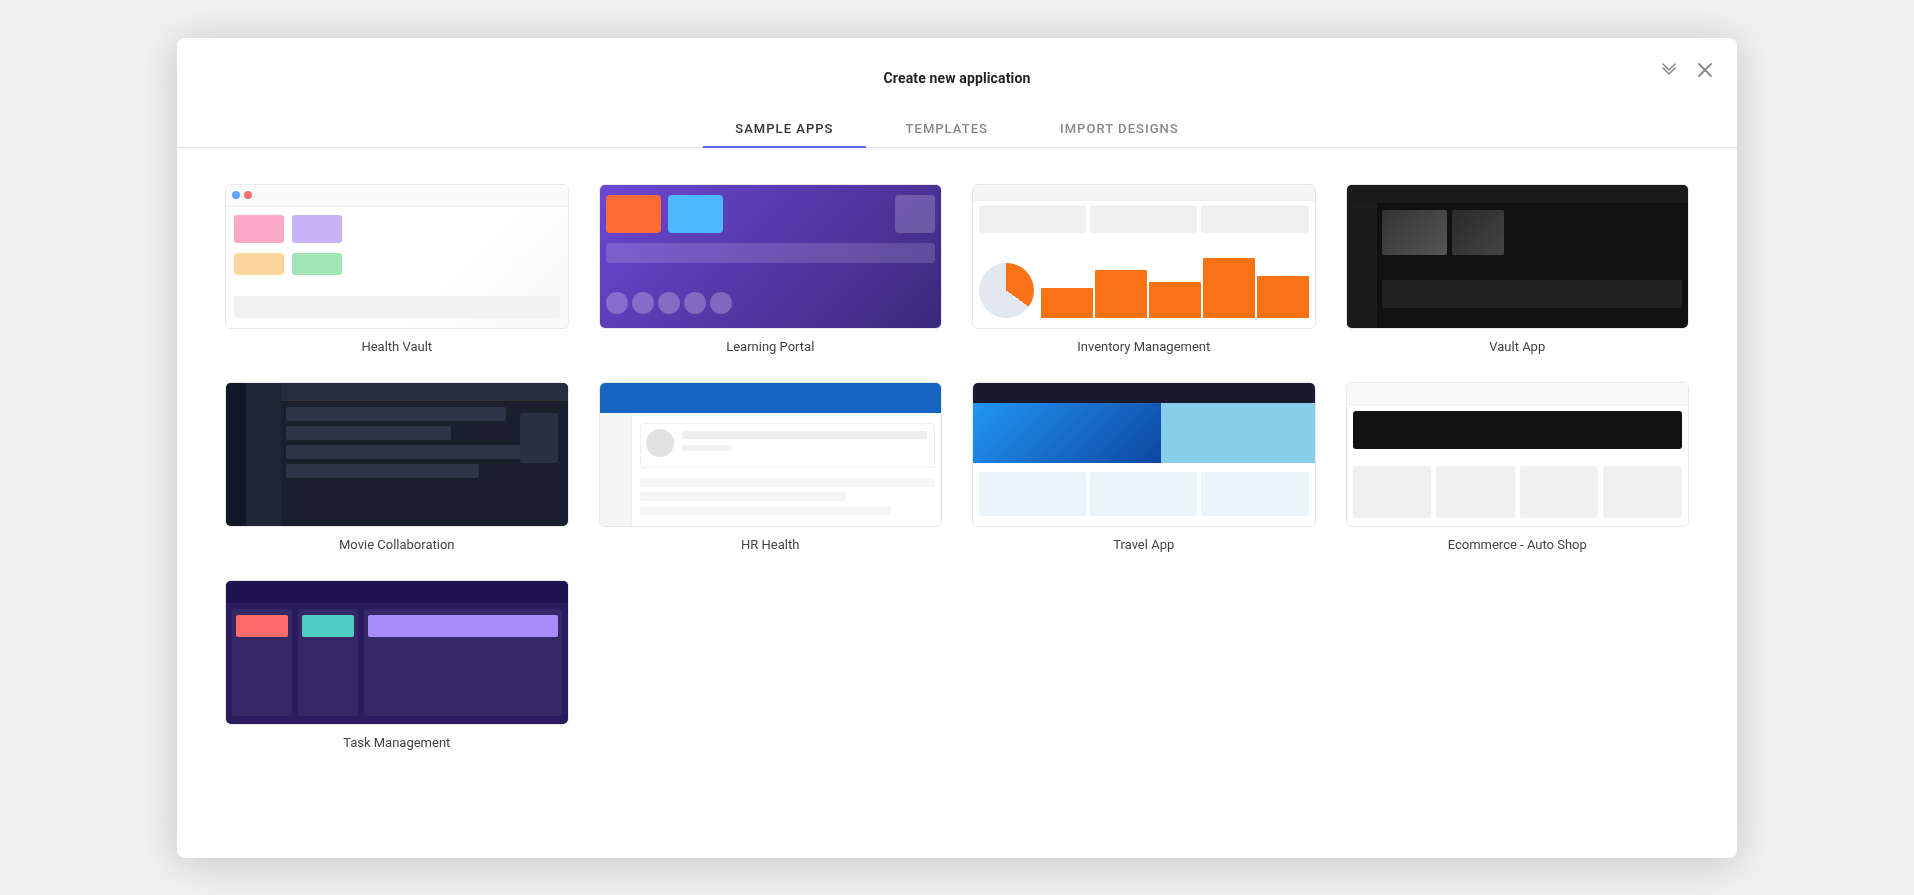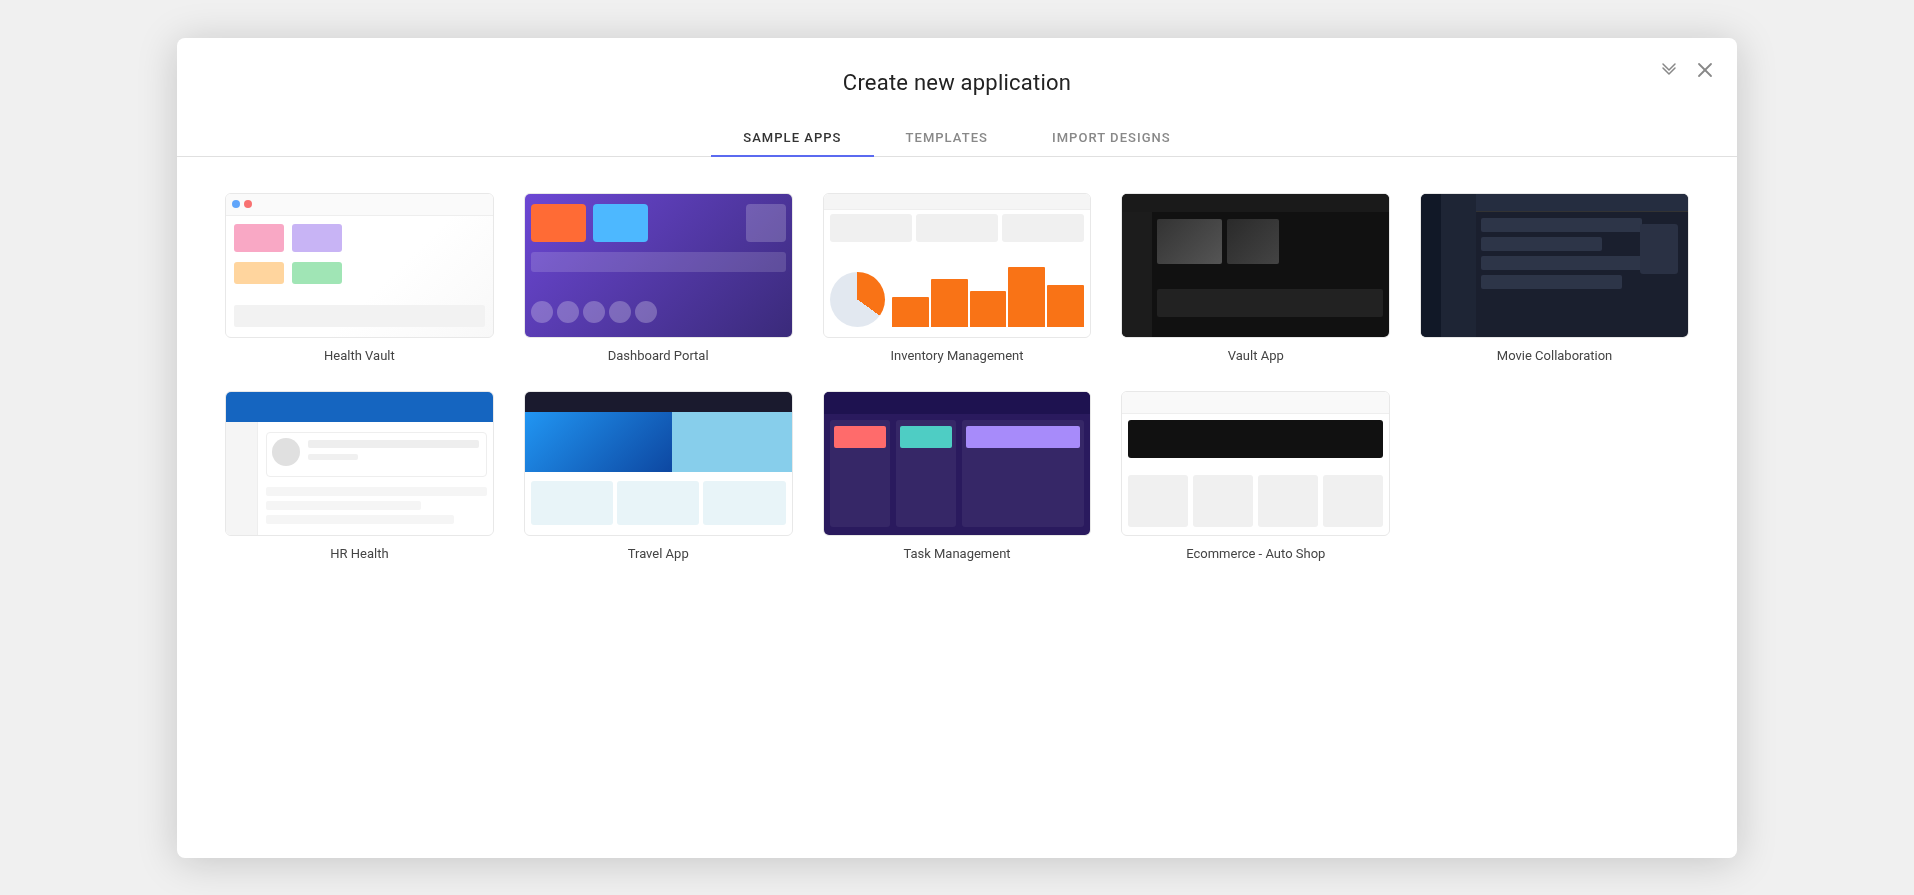--- a/index.html
+++ b/index.html
@@ -22,22 +22,22 @@
       padding: 0 0 40px 0;
     }
     .modal-header {
       display: flex;
       justify-content: center;
       align-items: center;
       padding: 32px 0 0 0;
       position: relative;
     }
     .modal-title {
-      font-size: 22px;
-      font-weight: 400;
+      font-size: 14px;
+      font-weight: 700;
       color: #222;
       letter-spacing: 0.01em;
     }
     .modal-controls {
       position: absolute;
       right: 20px;
       top: 20px;
       display: flex;
       gap: 12px;
     }
@@ -48,21 +48,21 @@
       color: #888;
       font-size: 16px;
       padding: 4px;
       display: flex;
       align-items: center;
       justify-content: center;
     }
     .tabs-row {
       display: flex;
       justify-content: center;
-      gap: 0;
+      gap: 8px;
       margin-top: 24px;
       border-bottom: 1px solid #e0e0e0;
     }
     .tab-item {
       padding: 10px 32px;
       font-size: 13px;
       font-weight: 500;
       letter-spacing: 0.08em;
       color: #888;
       cursor: pointer;
@@ -70,21 +70,21 @@
       text-transform: uppercase;
       position: relative;
       top: 1px;
     }
     .tab-item.active {
       color: #333;
       border-bottom: 2px solid #5b6af0;
     }
     .apps-grid {
       display: grid;
-      grid-template-columns: repeat(5, 1fr);
+      grid-template-columns: repeat(4, 1fr);
       gap: 28px 30px;
       padding: 36px 48px 0 48px;
     }
     .app-card {
       display: flex;
       flex-direction: column;
       align-items: center;
       cursor: pointer;
     }
     .app-thumb {
@@ -265,21 +265,21 @@
           <div class="thumb-learning-row"></div>
           <div class="thumb-learning-icons">
             <div class="thumb-learning-icon"></div>
             <div class="thumb-learning-icon"></div>
             <div class="thumb-learning-icon"></div>
             <div class="thumb-learning-icon"></div>
             <div class="thumb-learning-icon"></div>
           </div>
         </div>
       </div>
-      <span class="app-label">Dashboard Portal</span>
+      <span class="app-label">Learning Portal</span>
     </div>
 
     <div class="app-card">
       <div class="app-thumb">
         <div class="app-thumb-inner thumb-inventory">
           <div class="thumb-inv-header"></div>
           <div class="thumb-inv-stats">
             <div class="thumb-inv-stat"></div>
             <div class="thumb-inv-stat"></div>
             <div class="thumb-inv-stat"></div>
@@ -359,45 +359,45 @@
             <div class="thumb-travel-card"></div>
             <div class="thumb-travel-card"></div>
           </div>
         </div>
       </div>
       <span class="app-label">Travel App</span>
     </div>
 
     <div class="app-card">
       <div class="app-thumb">
+        <div class="app-thumb-inner thumb-ecom">
+          <div class="thumb-ecom-header"></div>
+          <div class="thumb-ecom-hero"></div>
+          <div class="thumb-ecom-grid">
+            <div class="thumb-ecom-item"></div>
+            <div class="thumb-ecom-item"></div>
+            <div class="thumb-ecom-item"></div>
+            <div class="thumb-ecom-item"></div>
+          </div>
+        </div>
+      </div>
+      <span class="app-label">Ecommerce - Auto Shop</span>
+    </div>
+
+    <div class="app-card">
+      <div class="app-thumb">
         <div class="app-thumb-inner thumb-task">
           <div class="thumb-task-top"></div>
           <div class="thumb-task-col1"></div>
           <div class="thumb-task-col2"></div>
           <div class="thumb-task-col3"></div>
           <div class="thumb-task-card1"></div>
           <div class="thumb-task-card2"></div>
           <div class="thumb-task-card3"></div>
         </div>
       </div>
       <span class="app-label">Task Management</span>
     </div>
 
-    <div class="app-card">
-      <div class="app-thumb">
-        <div class="app-thumb-inner thumb-ecom">
-          <div class="thumb-ecom-header"></div>
-          <div class="thumb-ecom-hero"></div>
-          <div class="thumb-ecom-grid">
-            <div class="thumb-ecom-item"></div>
-            <div class="thumb-ecom-item"></div>
-            <div class="thumb-ecom-item"></div>
-            <div class="thumb-ecom-item"></div>
-          </div>
-        </div>
-      </div>
-      <span class="app-label">Ecommerce - Auto Shop</span>
-    </div>
-
     <div class="app-card" style="visibility:hidden;"></div>
 
   </div>
 </div>
 
 </body></html>

